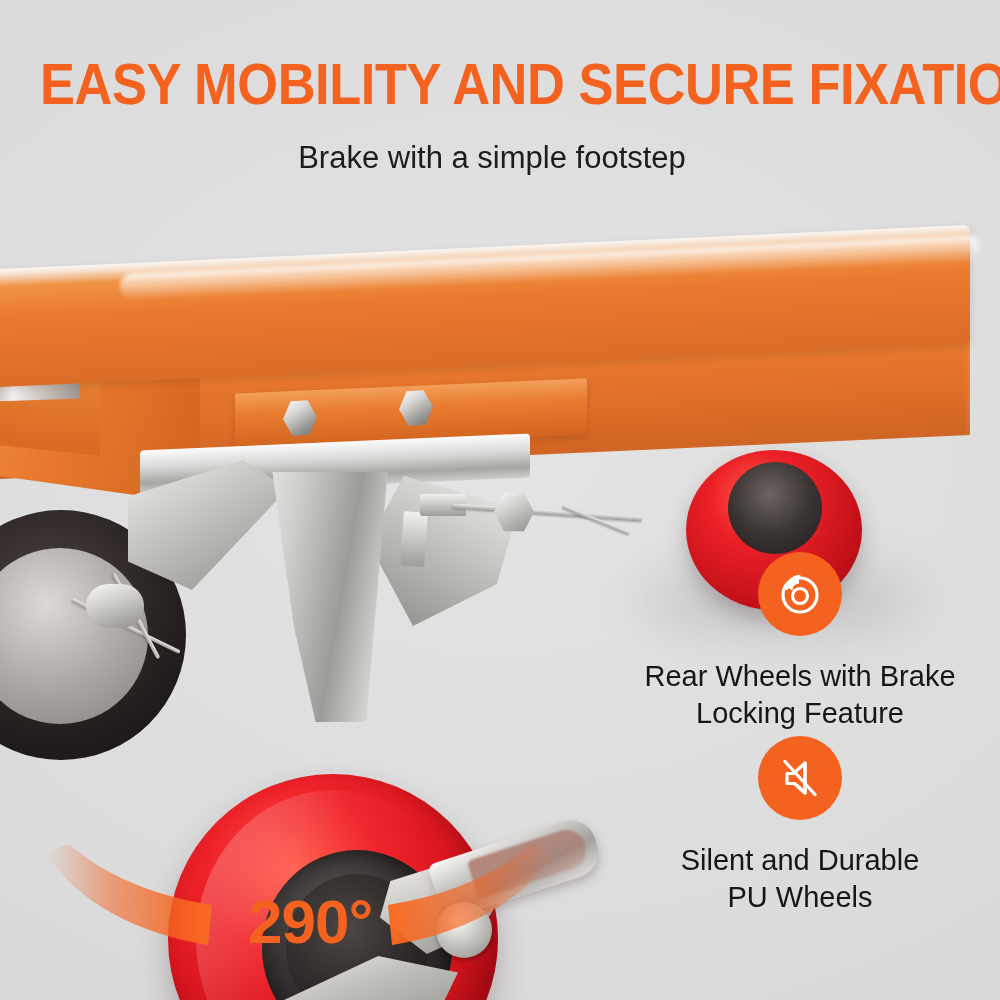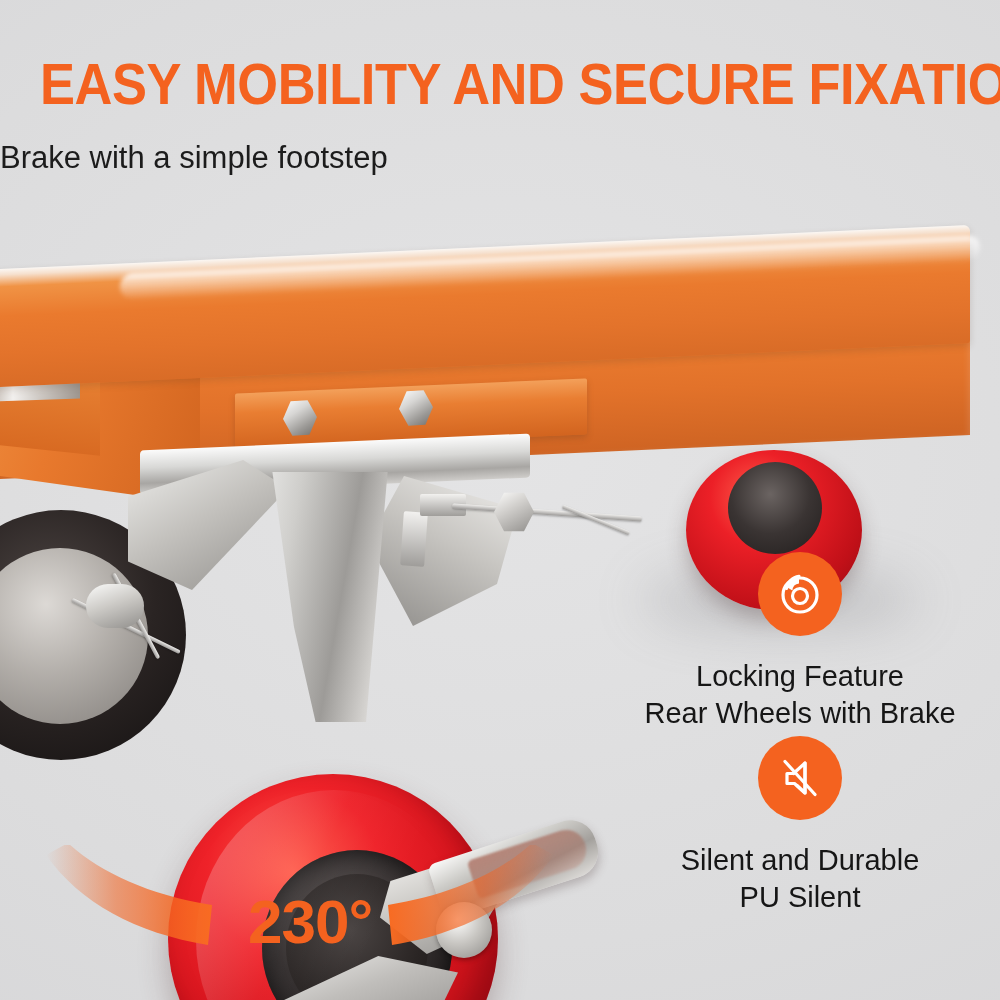--- a/index.html
+++ b/index.html
@@ -26,21 +26,21 @@
     font-size:57px;
     font-weight:bold;
     letter-spacing:-0.5px;
     line-height:1;
     transform:scaleX(0.92);
     white-space:nowrap;
     font-stretch:condensed;
   }
   #subtitle {
     position:absolute; left:0; right:16px; top:139px;
-    text-align:left;
+    text-align:center;
     color:#1c1c1c;
     font-size:31px;
     line-height:1.2;
     white-space:nowrap;
   }
 
   
   #photo { position:absolute; left:0; top:210px; width:1000px; height:760px; }
 
   .shadowSoft {
@@ -356,44 +356,44 @@
         <linearGradient id="gradR" x1="1" y1="0" x2="0" y2="0">
           <stop offset="0%" stop-color="#f4621f" stop-opacity="0"></stop>
           <stop offset="42%" stop-color="#f4621f" stop-opacity="0.55"></stop>
           <stop offset="100%" stop-color="#f86b22" stop-opacity="1"></stop>
         </linearGradient>
       </defs>
       <path d="M6,10 C40,58 96,88 168,100 L172,60 C108,50 58,26 28,-2 Z" fill="url(#gradL)"></path>
       <path d="M514,10 C480,58 424,88 352,100 L348,60 C412,50 462,26 492,-2 Z" fill="url(#gradR)"></path>
     </svg>
   </div>
-  <div id="label360">230°</div>
+  <div id="label360">290°</div>
 
   <div class="feature" id="feature1">
     <div class="badge">
       <span>
         <svg width="50" height="50" viewBox="0 0 50 50" fill="none" stroke="#ffffff" stroke-width="3.2" stroke-linecap="round">
           <circle cx="25" cy="26" r="17"></circle>
           <circle cx="25" cy="27" r="7.5"></circle>
           <path d="M12.5 18.5 A13 13 0 0 1 24 8.5 L24 14.5 A7.6 7.6 0 0 0 17.4 21.4 Z" fill="#ffffff" stroke="none"></path>
           <path d="M11.5 19.5 A14.5 14.5 0 0 1 24 7.4"></path>
         </svg>
       </span>
     </div>
+    <div class="featText">Rear Wheels with Brake</div>
     <div class="featText">Locking Feature</div>
-    <div class="featText">Rear Wheels with Brake</div>
   </div>
 
   <div class="feature" id="feature2">
     <div class="badge">
       <span>
         <svg width="48" height="48" viewBox="0 0 48 48" fill="none" stroke="#ffffff" stroke-width="3.2" stroke-linecap="round" stroke-linejoin="round">
           <path d="M29 9 L17.5 19.5 M29 9 L29 39 L21 31.5"></path>
           <path d="M29 9 L29 39 L18.5 29.5 L11 29.5 L11 19.5 L17.5 19.5"></path>
           <line x1="9" y1="7.5" x2="39" y2="40.5"></line>
         </svg>
       </span>
     </div>
     <div class="featText">Silent and Durable</div>
-    <div class="featText">PU Silent</div>
+    <div class="featText">PU Wheels</div>
   </div>
 
 </div>
 
 </body></html>

